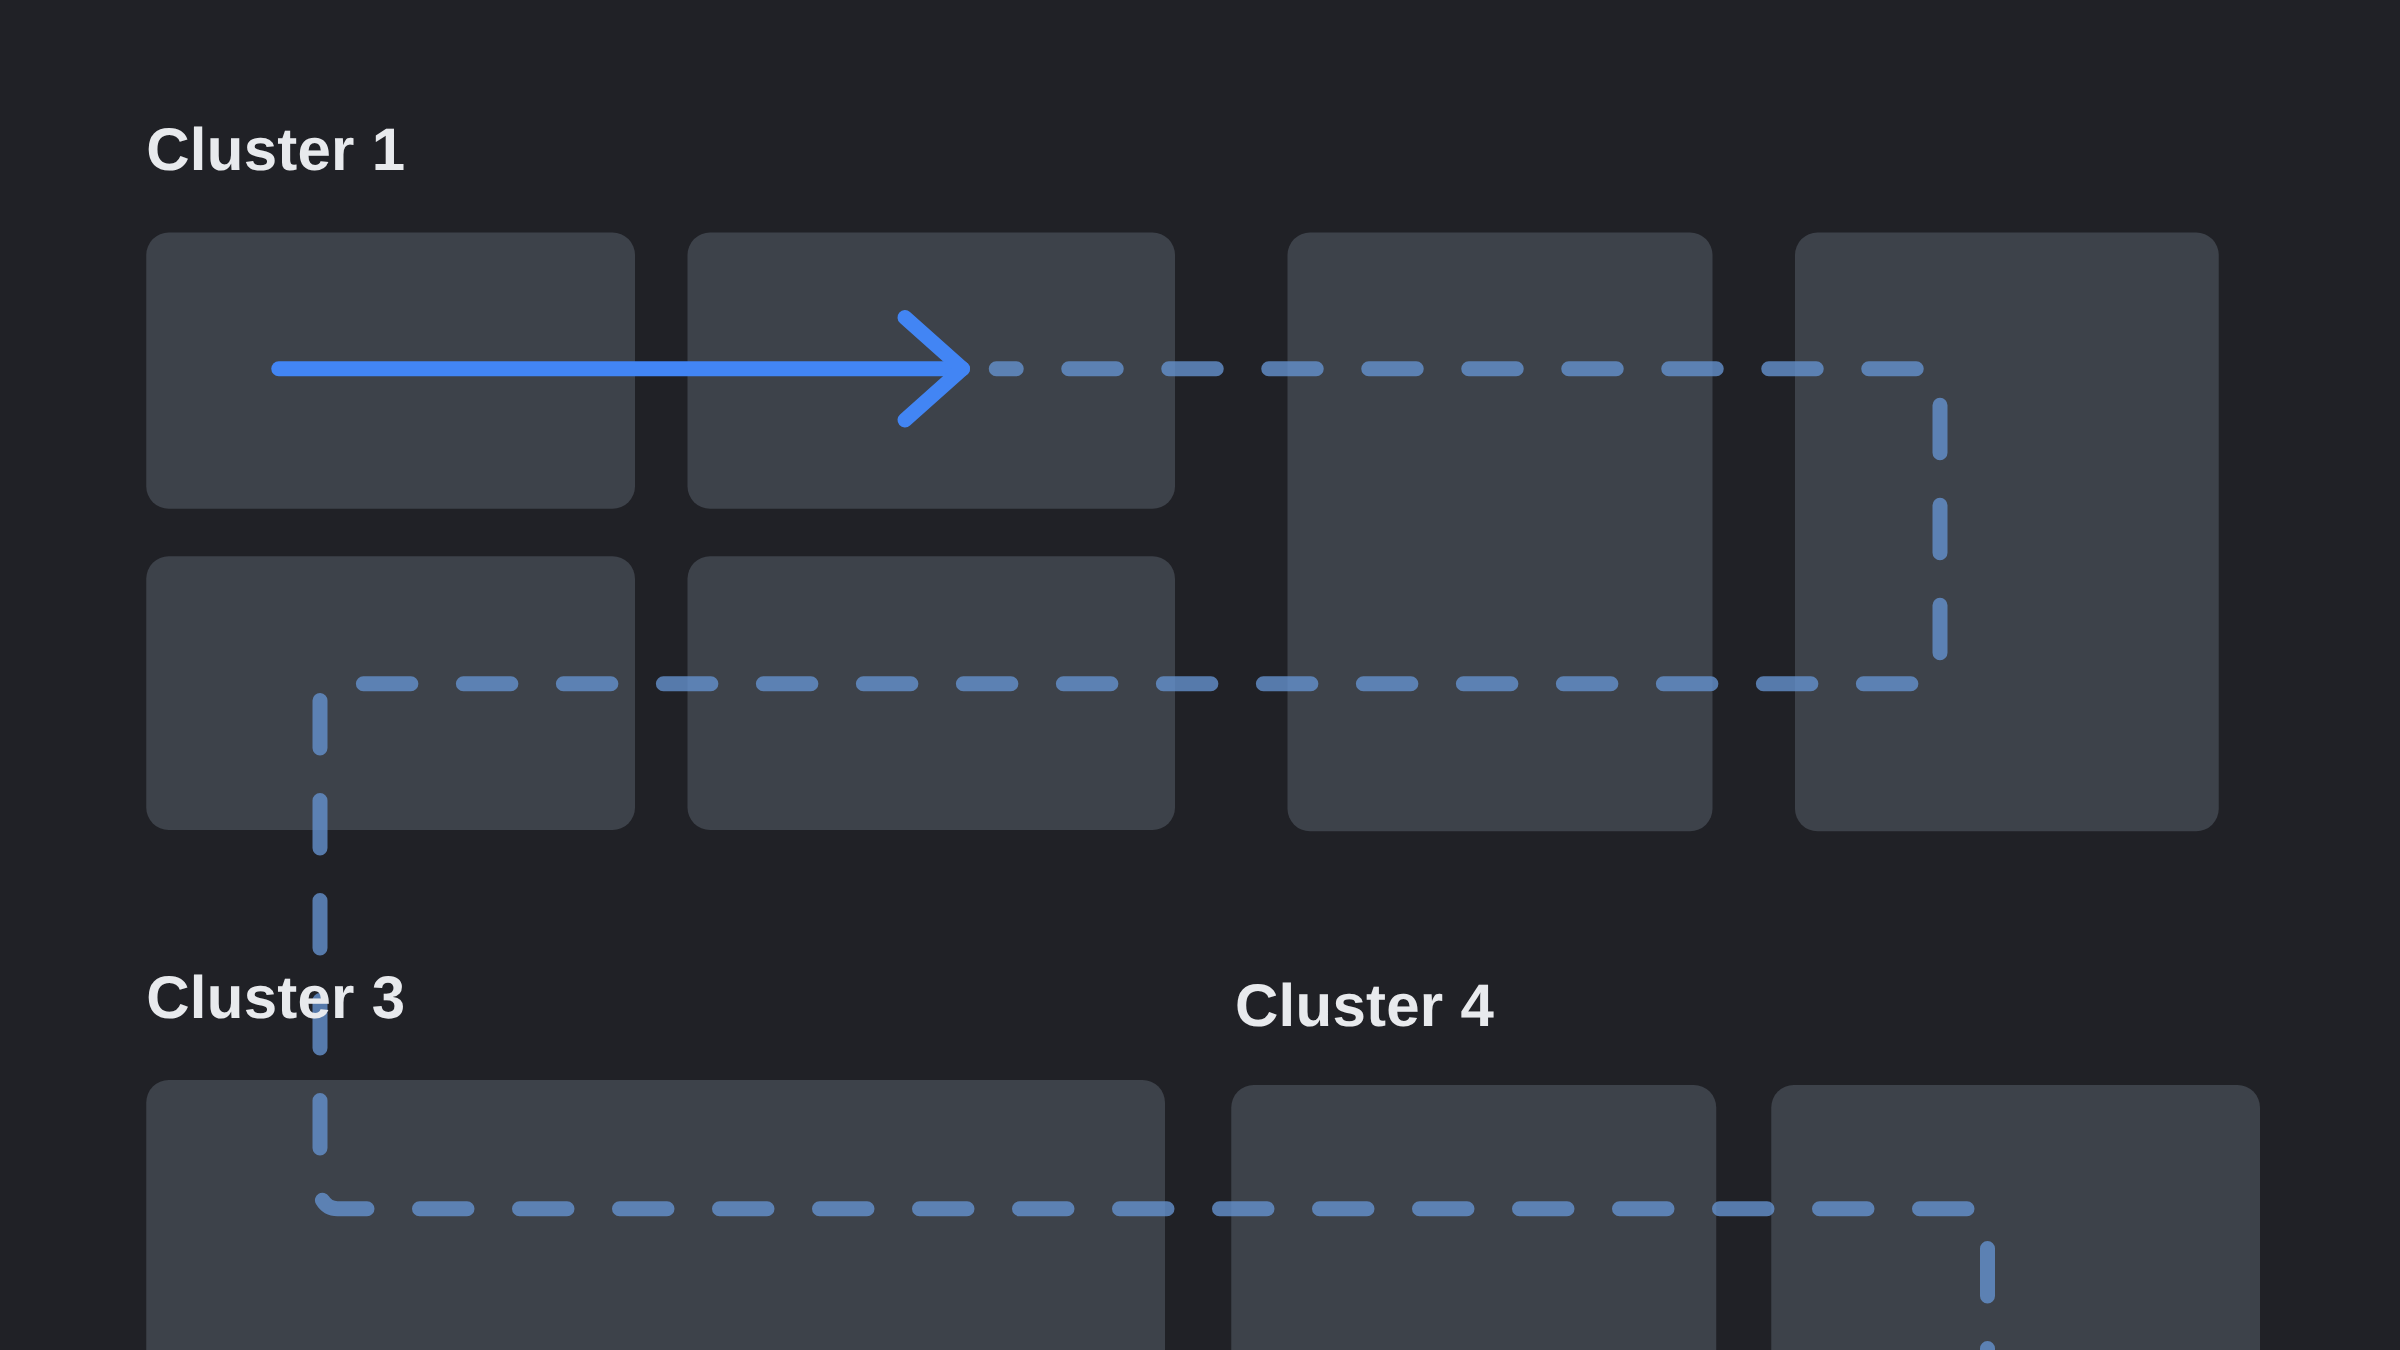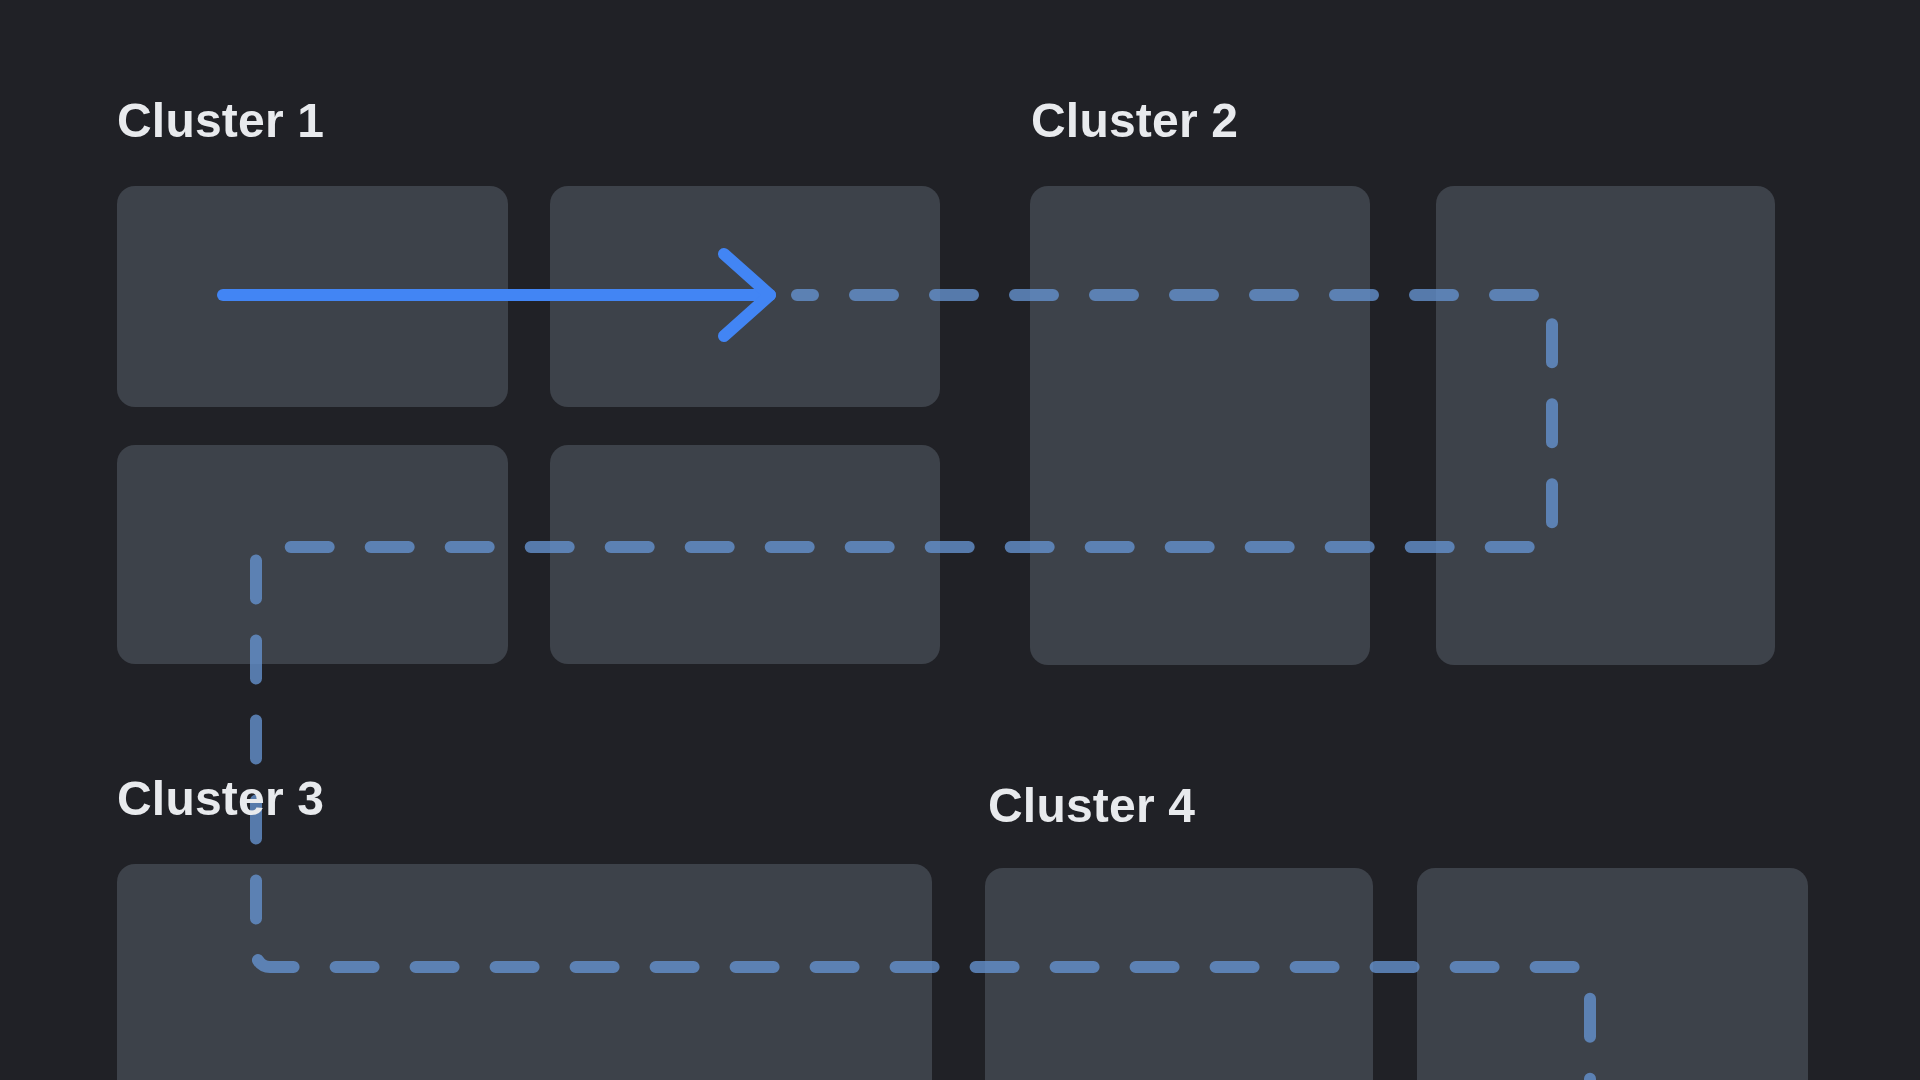--- a/index.html
+++ b/index.html
@@ -59,18 +59,17 @@
     </div>
 
   <svg class="connections" width="1920" height="1080" viewBox="0 0 1920 1080" fill="none">
     <path id="solid-arrow-line" stroke-linecap="round" fill="none" d="M 223 295 H 770" stroke="#4285f4" stroke-width="12"></path>
     <path id="solid-arrow-head" stroke-linecap="round" stroke-linejoin="round" fill="none" d="M 724 254 L 770 295 L 724 336" stroke="#4285f4" stroke-width="12"></path>
     <path id="dashed-connector" stroke-linecap="round" fill="none" d="M 797 295 H 1538 A 14 14 0 0 1 1552 309 V 533 A 14 14 0 0 1 1538 547 H 270 A 14 14 0 0 0 256 561 V 953 A 14 14 0 0 0 270 967 H 1576 A 14 14 0 0 1 1590 981 V 1095" stroke="rgba(100,145,205,0.8)" stroke-width="12" stroke-dasharray="38 42" stroke-dashoffset="22"></path>
   </svg>
 
   <div class="label-layer">
     <div class="cluster-label" style="left: 117px; top: 97px;">Cluster 1</div>
-    <div class="cluster-label" style="left: 1031px; top: 97px;">Cluster 2</div>
     <div class="cluster-label" style="left: 117px; top: 775px; text-align: right;">Cluster 3</div>
     <div class="cluster-label" style="left: 988px; top: 782px; text-align: center;">Cluster 4</div>
   </div>
 
 </div>
 
 </body></html>

